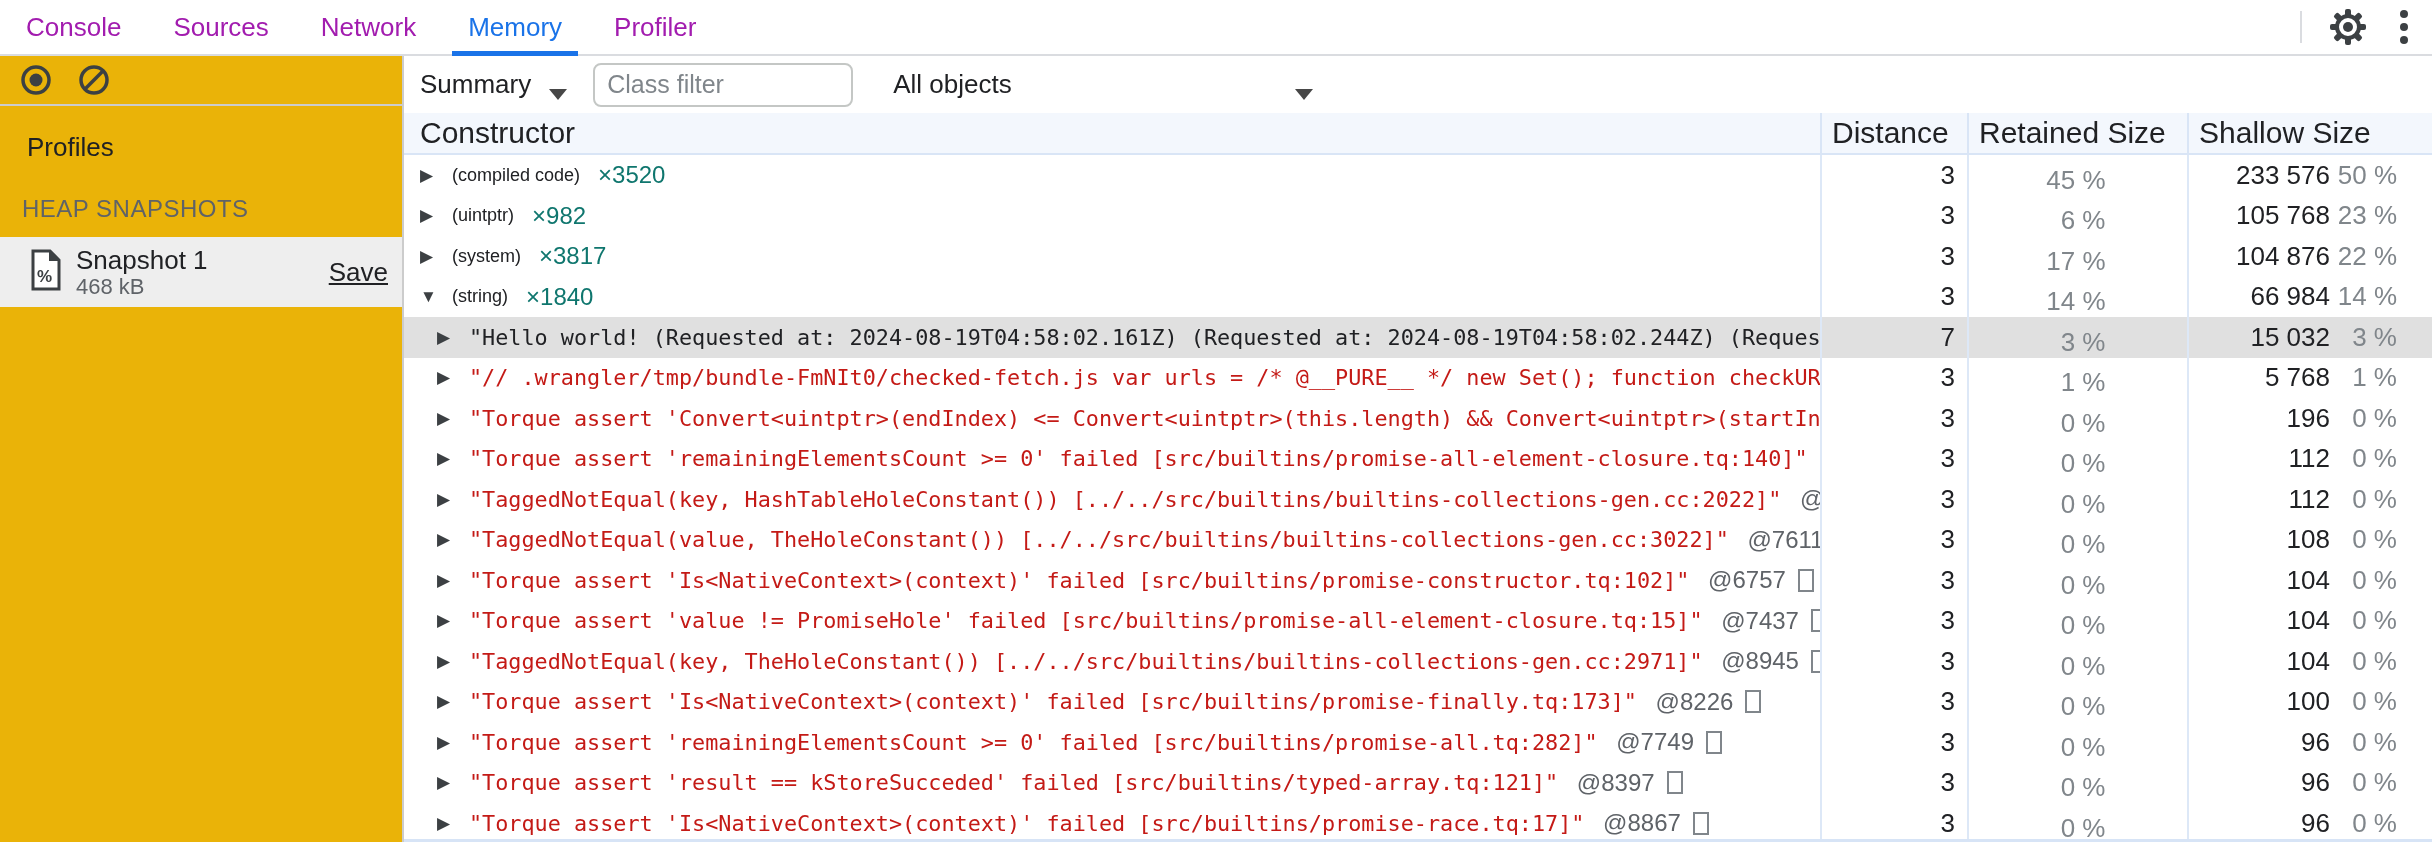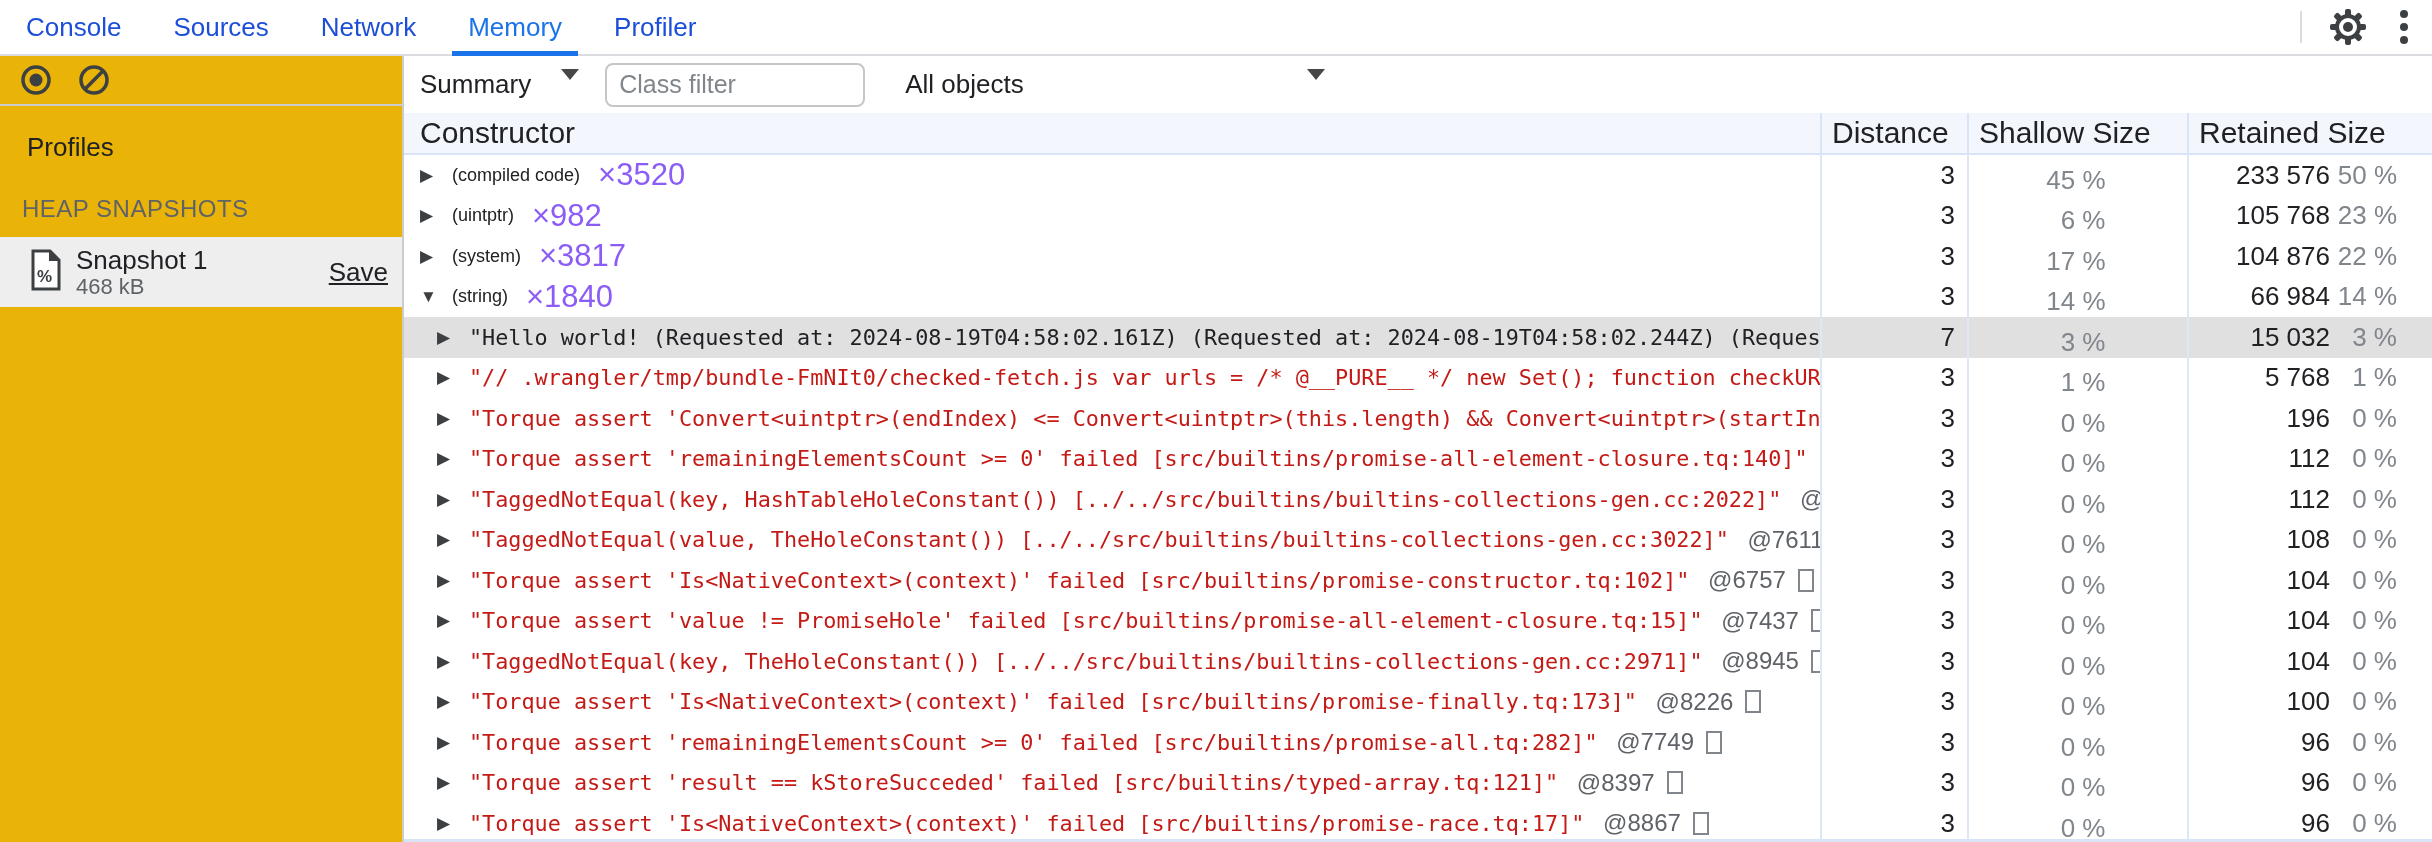--- a/index.html
+++ b/index.html
@@ -1,58 +1,58 @@
 <!DOCTYPE html>
 <html><head>
 <meta charset="utf-8">
 <style>
   html,body{margin:0;padding:0;overflow:hidden;background:#fff;}
   .root{position:relative;width:2432px;height:842px;font-family:"Liberation Sans",sans-serif;color:#202124;background:#fff;}
   
   .tabbar{height:54px;border-bottom:2px solid #dadce0;display:flex;align-items:stretch;background:#fff;}
-  .tab{position:relative;display:flex;align-items:center;padding:0 26px;font-size:26px;color:#1d4ed8;cursor:default;}
+  .tab{position:relative;display:flex;align-items:center;padding:0 26px;font-size:26px;color:#a21caf;cursor:default;}
   .tab.active{color:#1a73e8;}
   .tab.active::after{content:"";position:absolute;left:10px;right:10px;bottom:-2px;height:5px;background:#1a73e8;}
   .tabbar-spacer{flex:1;}
   .tabbar-divider{width:2px;height:32px;background:#dadce0;align-self:center;margin-right:18px;}
   .iconbtn{display:flex;align-items:center;justify-content:center;width:56px;height:54px;cursor:default;}
   
   .body{display:flex;height:786px;}
   .sidebar{width:402px;border-right:2px solid #ccc;display:flex;flex-direction:column;background:#eab308;}
   .side-toolbar{height:48px;border-bottom:2px solid #ccc;display:flex;align-items:center;padding-left:16px;gap:18px;}
   .profiles-label{font-size:26px;color:#202124;padding:26px 0 0 27px;}
   .section-label{font-size:24px;color:#5f6368;padding:32px 0 14px 22px;letter-spacing:.5px;}
   .snapshot-item{display:flex;align-items:center;padding:8px 14px 8px 30px;background:#eeeeee;}
   .snapshot-text{margin-left:14px;flex:1;}
   .snapshot-name{font-size:26px;color:#202124;line-height:30px;}
   .snapshot-size{font-size:22px;color:#5f6368;line-height:24px;}
   .save-link{font-size:26px;color:#202124;text-decoration:underline;cursor:pointer;}
   
   .main{flex:1;display:flex;flex-direction:column;min-width:0;}
   .main-toolbar{height:57px;display:flex;align-items:center;padding-left:16px;background:#fff;}
-  .select-ctl{display:flex;align-items:flex-start;gap:30px;font-size:26px;color:#202124;cursor:default;}
+  .select-ctl{display:flex;align-items:flex-end;gap:18px;font-size:26px;color:#202124;cursor:default;}
   .caret{width:0;height:0;border-left:9px solid transparent;border-right:9px solid transparent;border-top:11px solid #474747;}
   .class-filter{width:232px;height:40px;margin:0 40px 0 26px;border:2px solid #c4c7c5;border-radius:8px;font-size:25px;font-family:"Liberation Sans",sans-serif;color:#202124;padding:0 12px;outline:none;}
   .class-filter::placeholder{color:#80868b;}
   .objects-select{width:420px;justify-content:space-between;}
   
   .grid-header{height:40px;background:#f3f7fd;border-bottom:2px solid #d9e5f6;display:grid;grid-template-columns:1418px 147px 220px 243px;align-items:center;font-size:30px;color:#202124;}
   .hcell{height:100%;display:flex;align-items:center;padding-left:10px;border-right:2px solid #d9e5f6;box-sizing:border-box;}
   .hcell:first-child{padding-left:16px;}
   .hcell:last-child{border-right:none;}
   .rows{flex:1;position:relative;overflow:hidden;}
   .grow{display:grid;grid-template-columns:1418px 147px 220px 243px;height:40.5px;align-items:center;background:#fff;}
   .grow.selected{background:#e0e0e0;}
   .cell{height:100%;display:flex;align-items:center;box-sizing:border-box;border-right:2px solid #dde8f7;overflow:hidden;}
   .cell:last-child{border-right:none;}
   .ctor-cell{padding-left:16px;white-space:pre;}
   .ctor-cell.child{padding-left:33px;}
   .tri{font-size:17px;color:#3c4043;width:22px;flex:0 0 22px;margin-right:10px;}
   .gname{font-size:18px;color:#202124;}
-  .gcount{font-size:31px;color:#8b5cf6;margin-left:18px;text-align:center;}
+  .gcount{font-size:24px;color:#0f766e;margin-left:18px;text-align:center;}
   .str{font-family:"DejaVu Sans Mono",monospace;font-size:21.8px;white-space:pre;}
   .str.red{color:#c41a16;}
   .str.black{color:#202124;}
   .oid{font-size:24px;color:#5f6368;margin-left:12px;white-space:pre;}
   .objbox{display:inline-block;width:12px;height:19px;border:2px solid #80868b;margin-left:12px;flex:0 0 auto;}
   .num-cell{justify-content:flex-end;font-size:26px;color:#202124;}
   .dist-cell{padding-right:12px;}
   .size-cell .num{text-align:right;color:#202124;}
   .pct{display:inline-block;text-align:right;color:#80868b;}
   .shallow-cell{padding-right:14px;flex-direction:column;}
@@ -143,22 +143,22 @@
         <input class="class-filter" placeholder="Class filter" style="">
         <div class="select-ctl objects-select">
           <span>All objects</span>
           <span class="caret"></span>
         </div>
       </div>
 
       <div class="grid-header">
         <div class="hcell">Constructor</div>
         <div class="hcell">Distance</div>
+        <div class="hcell">Retained Size</div>
         <div class="hcell">Shallow Size</div>
-        <div class="hcell">Retained Size</div>
       </div>
 
       <div class="rows">
           <div class="grow">
             <div class="cell ctor-cell"><span class="tri">▶</span><span class="gname">(compiled code)</span><span class="gcount">×3520</span></div>
             <div class="cell num-cell dist-cell">
               <span>3</span>
             </div>
             <div class="cell num-cell size-cell shallow-cell">
               <span class="num">211 484</span>

